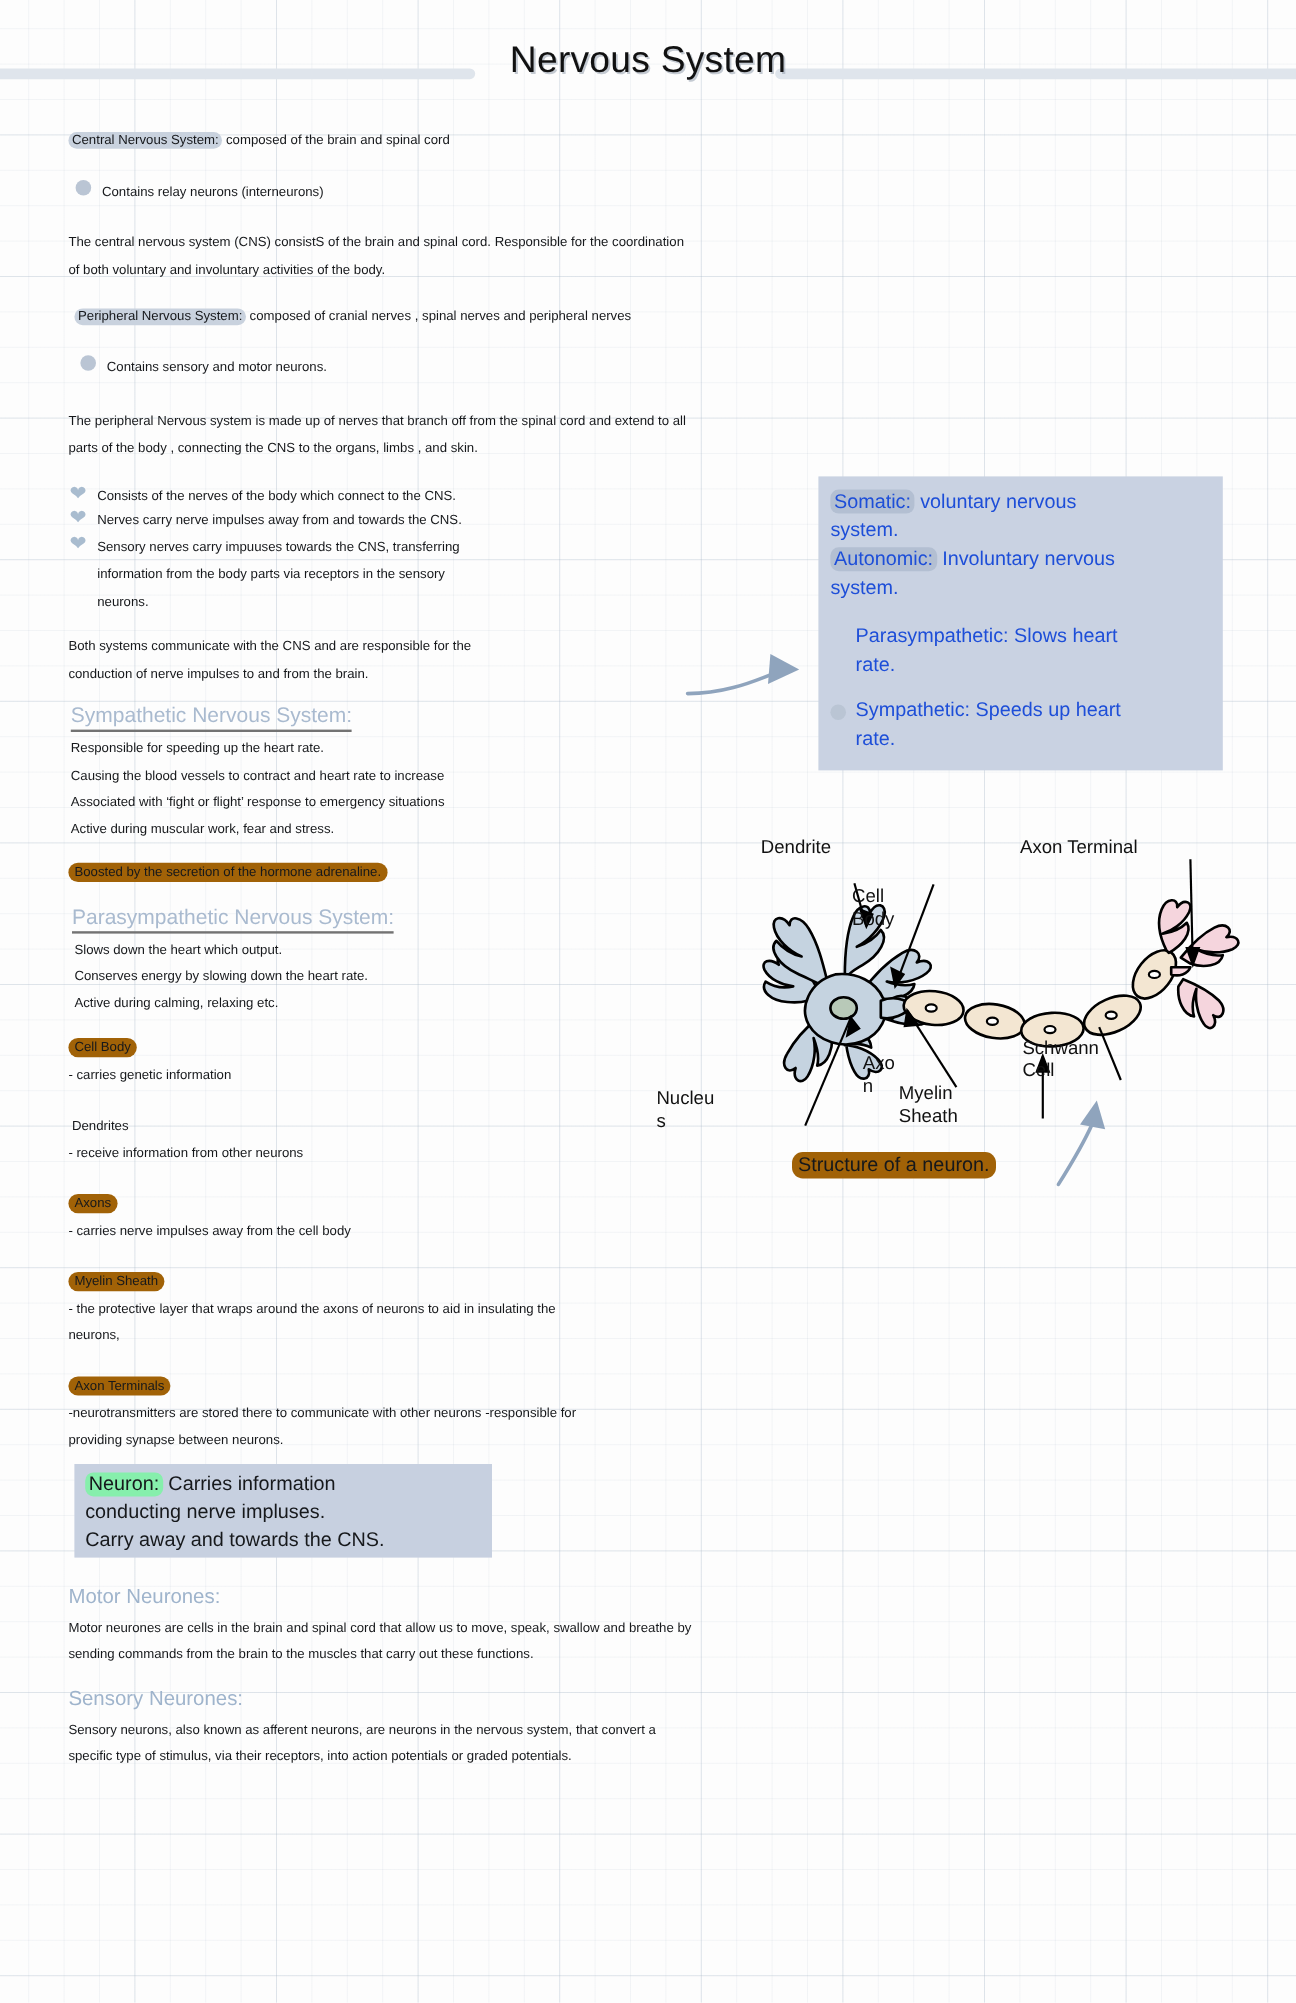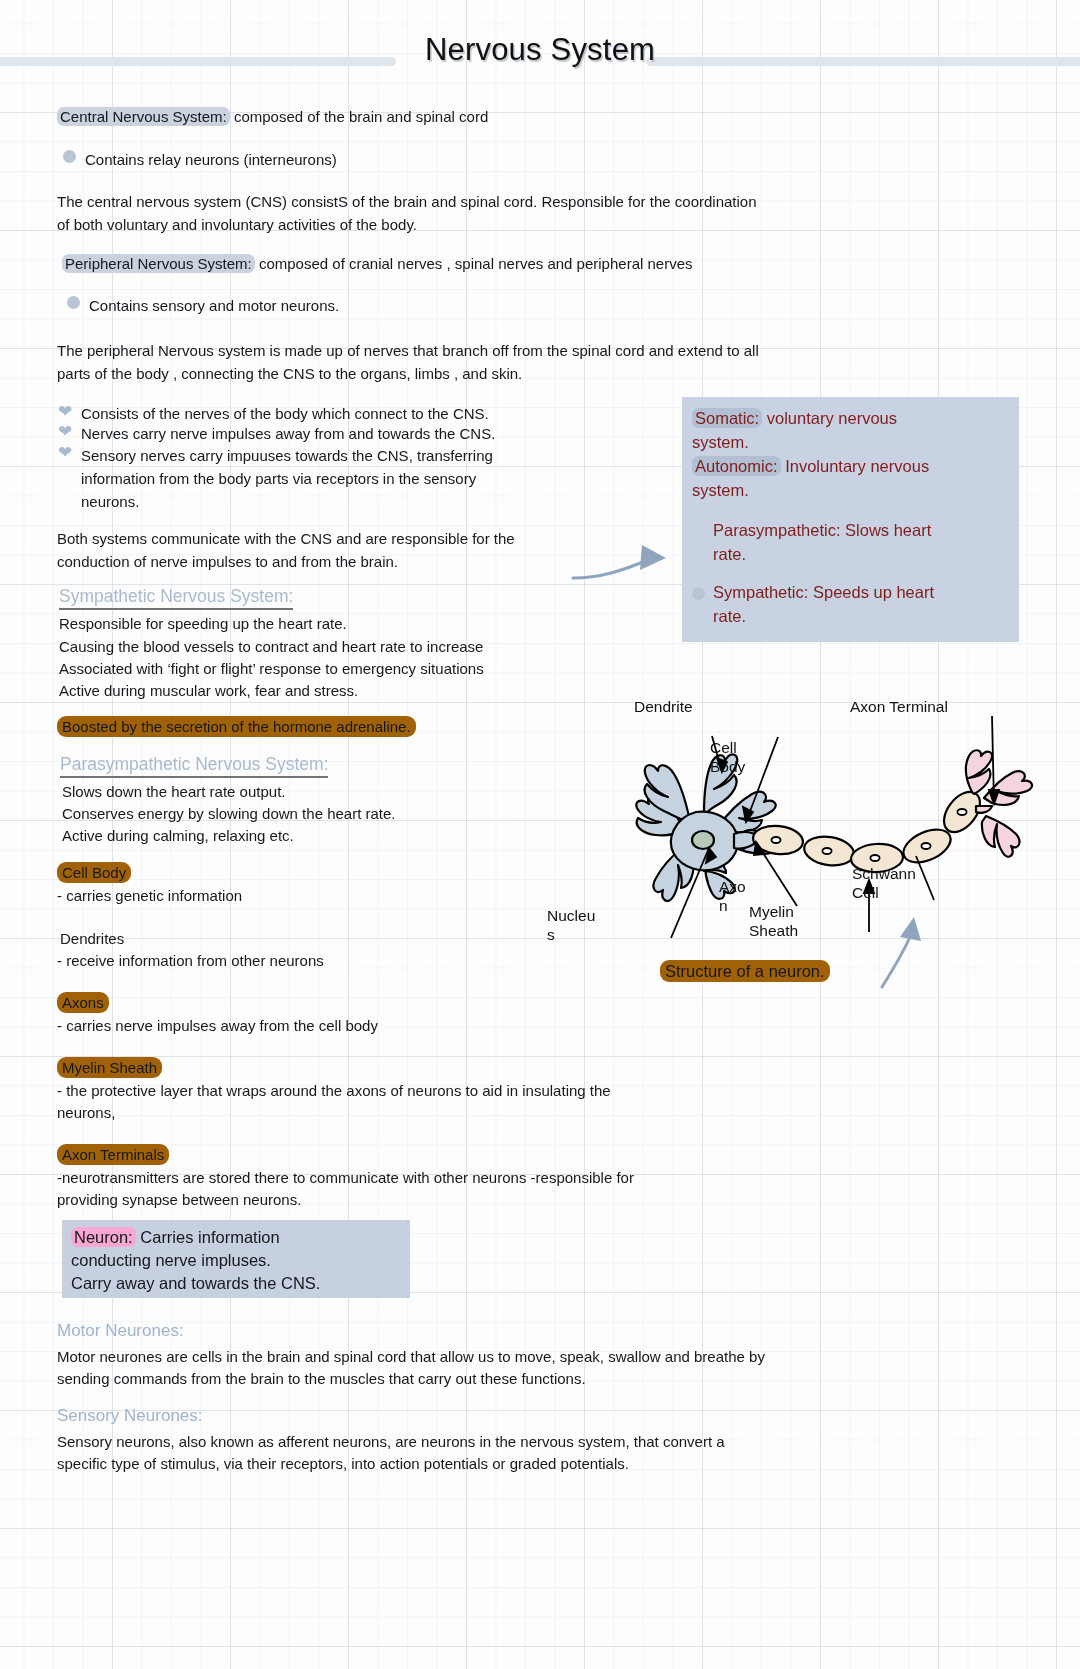--- a/index.html
+++ b/index.html
@@ -63,21 +63,21 @@
     text-align: center;
     font-size: 31px;
     letter-spacing: .2px;
     color: #111;
     text-shadow: 1.5px 1.5px 0 rgba(150,160,175,.55);
   }
 
   
   .para {
     position: absolute;
-    font-size: 15px;
+    font-size: 11px;
     line-height: 24px;
     color: #16181b;
   }
   .hl {
     background: #c9d2de;
     border-radius: 7px;
     padding: 1px 3px;
     box-decoration-break: clone;
     -webkit-box-decoration-break: clone;
   }
@@ -126,42 +126,42 @@
     top: 397px;
     width: 337px;
     height: 245px;
     background: #c9d2e2;
     z-index: 1;
   }
   #somatic-box .bx {
     position: absolute;
     font-size: 16.5px;
     line-height: 24px;
-    color: #7f1d1d;
+    color: #1d4ed8;
   }
   #somatic-box .hl { background:#b3bfd2; }
 
   
   #neuron-box {
     position: absolute;
     left: 62px;
     top: 1220px;
     width: 348px;
     height: 78px;
     background: #c7d0e0;
     z-index: 1;
   }
   #neuron-box .bx {
     position: absolute;
     left: 9px;
     font-size: 16.5px;
     line-height: 23px;
     color: #16181b;
   }
-  #neuron-box .hl { background:#f9a8d4; }
+  #neuron-box .hl { background:#86efac; }
 
   
   .arrow-svg { position: absolute; z-index: 3; pointer-events: none; }
 
   
   #neuron-diagram {
     position: absolute;
     left: 586px;
     top: 694px;
     width: 470px;
@@ -258,21 +258,21 @@
   <div class="para" style="left:59px; top:612px;">Responsible for speeding up the heart rate.</div>
   <div class="para" style="left:59px; top:635px;">Causing the blood vessels to contract and heart rate to increase</div>
   <div class="para" style="left:59px; top:657px;">Associated with ‘fight or flight’ response to emergency situations</div>
   <div class="para" style="left:59px; top:679px;">Active during muscular work, fear and stress.</div>
 
   <div class="para" style="left:57px; top:715px;">
     <span class="hl-soft">Boosted by the secretion of the hormone adrenaline.</span>
   </div>
 
   <div class="subhead" style="left:60px; top:753px;">Parasympathetic Nervous System:</div>
-  <div class="para" style="left:62px; top:780px;">Slows down the heart rate output.</div>
+  <div class="para" style="left:62px; top:780px;">Slows down the heart which output.</div>
   <div class="para" style="left:62px; top:802px;">Conserves energy by slowing down the heart rate.</div>
   <div class="para" style="left:62px; top:824px;">Active during calming, relaxing etc.</div>
 
   <div class="para" style="left:57px; top:861px;">
     <span class="hl-soft">Cell Body</span>
   </div>
   <div class="para" style="left:57px; top:884px;">- carries genetic information</div>
 
   <div class="para" style="left:60px; top:927px;">Dendrites</div>
   <div class="para" style="left:57px; top:949px;">- receive information from other neurons</div>

